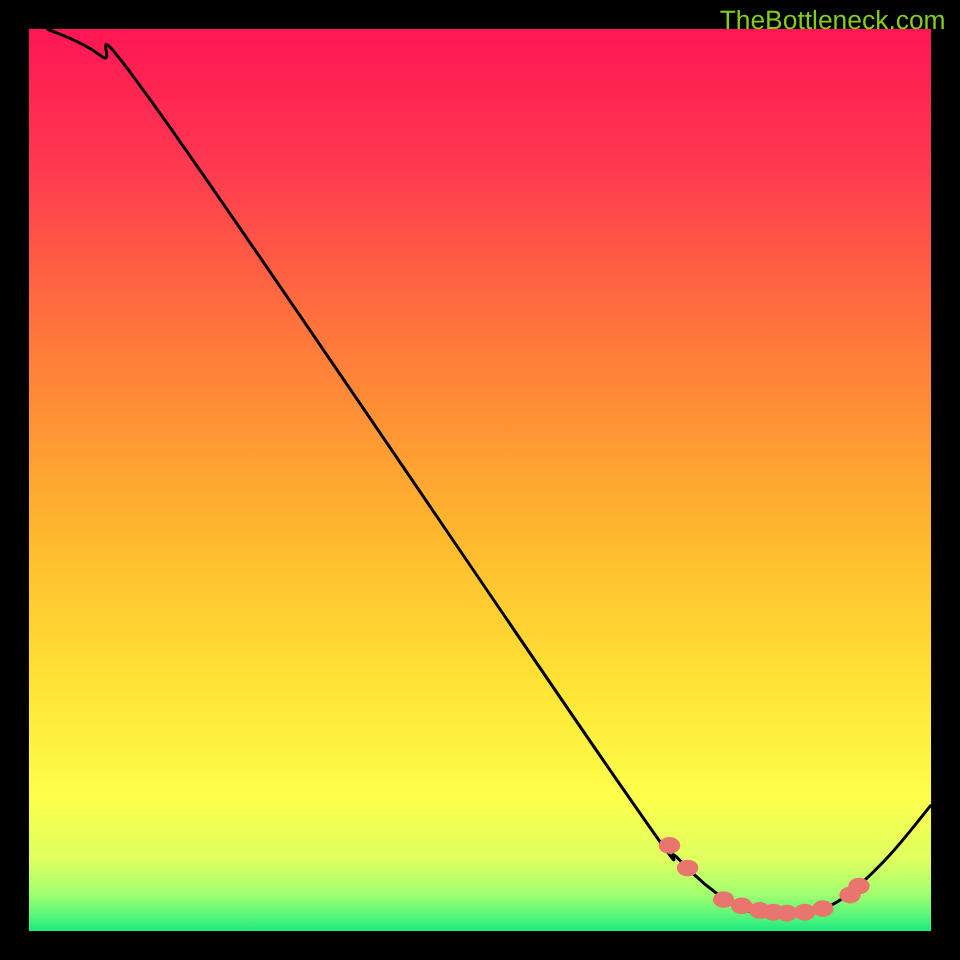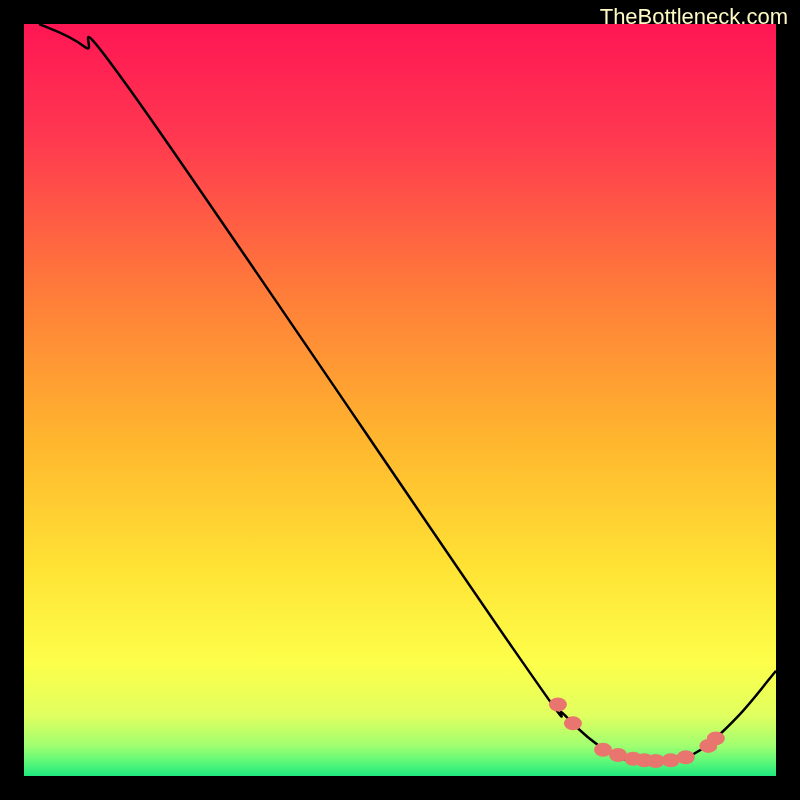--- a/index.html
+++ b/index.html
@@ -7,21 +7,21 @@
     width: 800px;
     height: 800px;
     background: #000;
     position: relative;
     font-family: Arial, sans-serif;
   }
   .watermark {
     position: absolute;
     top: 4px;
     right: 12px;
-    color: #fef9c3;
+    color: #84cc16;
     font-size: 22px;
     font-weight: normal;
     z-index: 10;
   }
   .plot-area {
     position: absolute;
     left: 24px;
     top: 24px;
     width: 752px;
     height: 752px;

